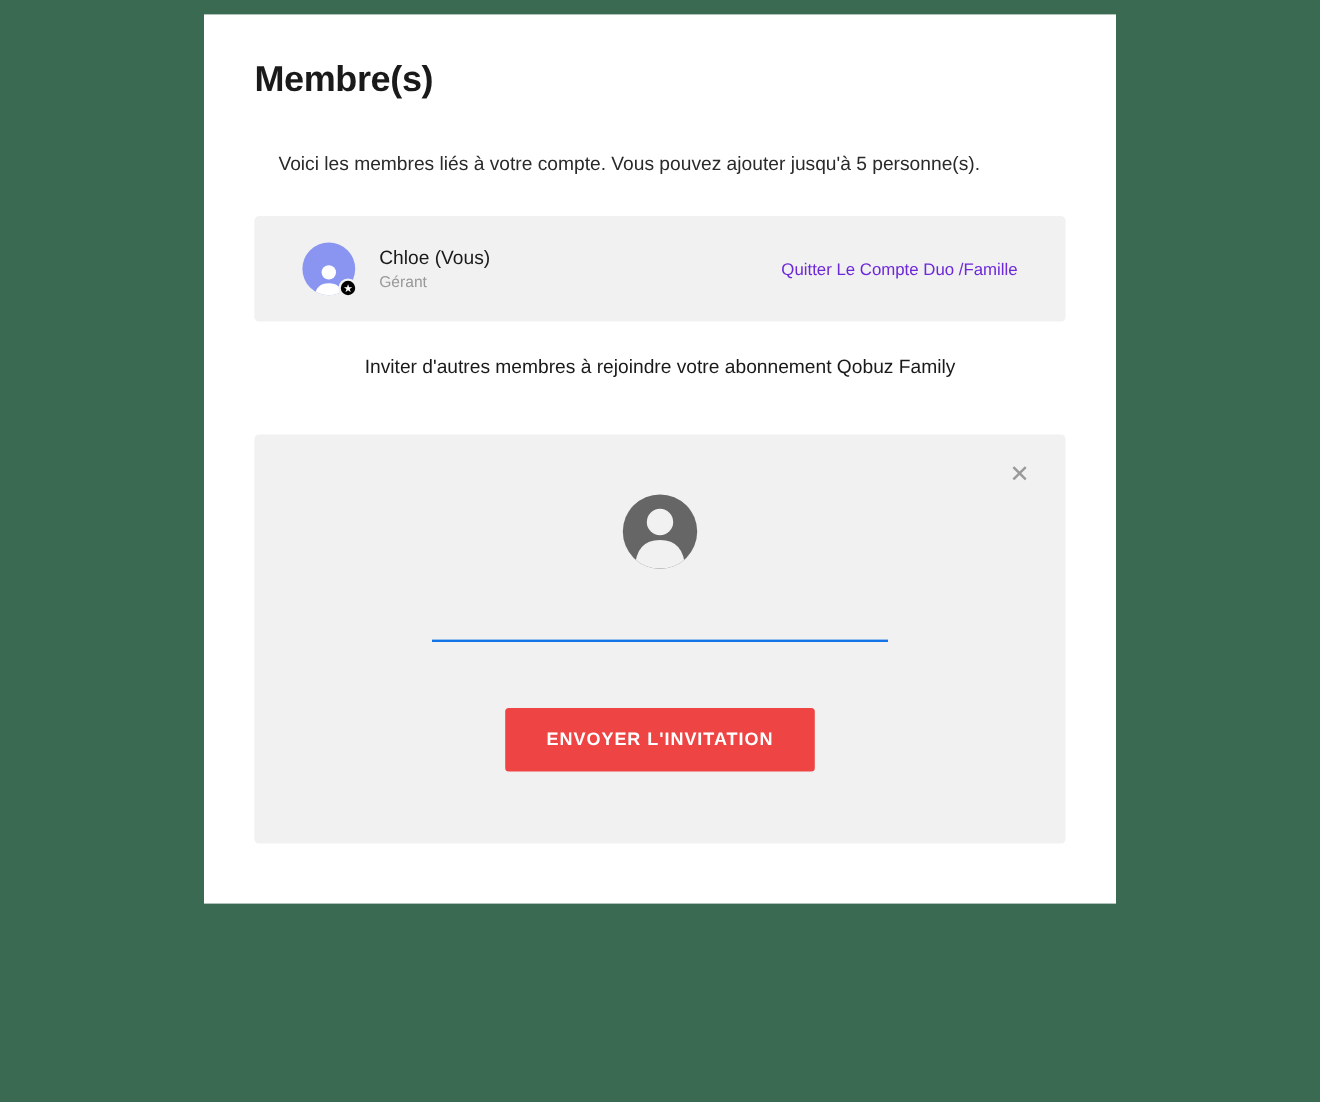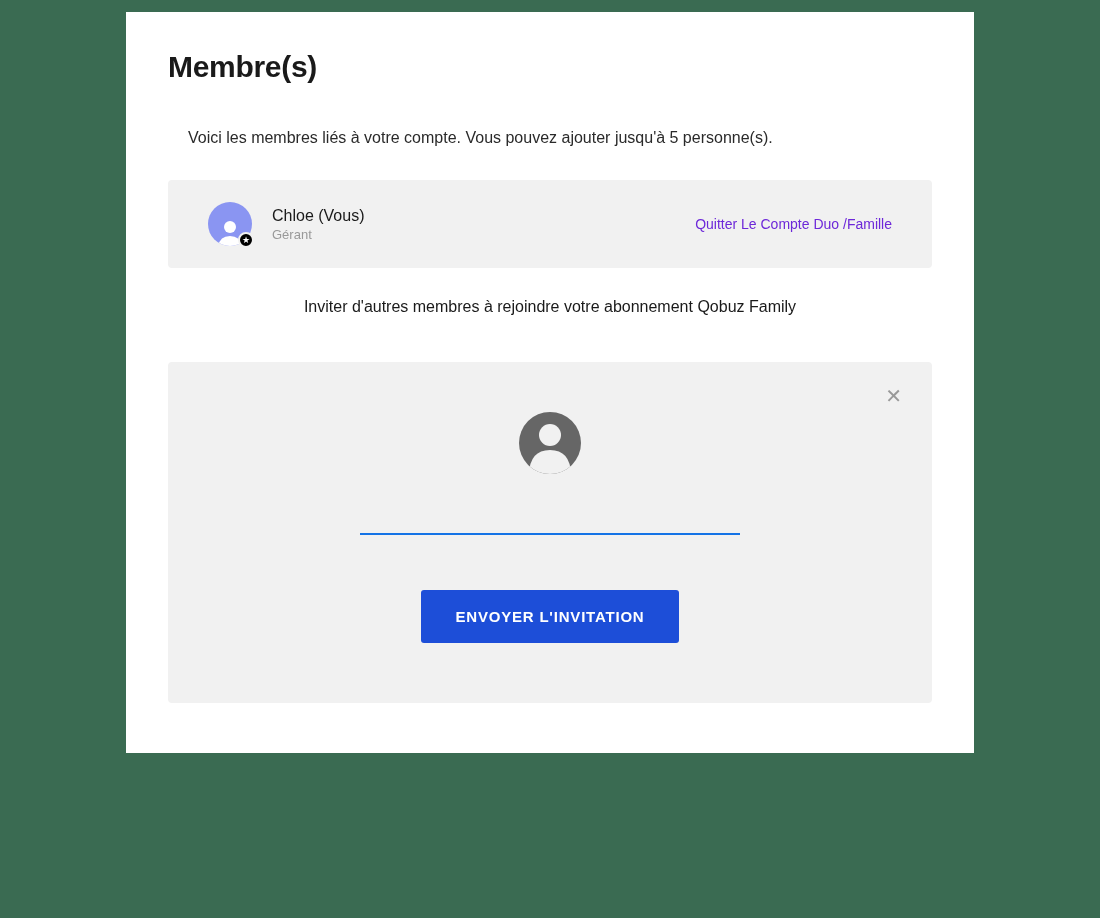--- a/index.html
+++ b/index.html
@@ -9,21 +9,21 @@
     }
     body {
       background-color: #3a6b52;
       font-family: -apple-system, BlinkMacSystemFont, "Segoe UI", Helvetica, Arial, sans-serif;
       display: flex;
       justify-content: center;
       padding: 12px 0 20px 0;
     }
     .container {
       background-color: #ffffff;
-      width: 848px;
+      width: 760px;
       padding: 38px 42px 50px 42px;
     }
     .page-title {
       font-size: 30px;
       font-weight: 700;
       color: #1a1a1a;
       margin-bottom: 42px;
       letter-spacing: -0.3px;
     }
     .subtitle {
@@ -161,21 +161,21 @@
       background: transparent;
       font-size: 15px;
       padding: 6px 2px;
       outline: none;
       color: #1a1a1a;
       margin-bottom: 55px;
     }
     .submit-btn {
       display: block;
       margin: 0 auto;
-      background-color: #1d4ed8;
+      background-color: #ef4444;
       color: #fff;
       border: none;
       padding: 18px 34px;
       font-size: 15px;
       font-weight: 700;
       letter-spacing: 0.8px;
       cursor: pointer;
       border-radius: 3px;
       text-align: center;
     }

